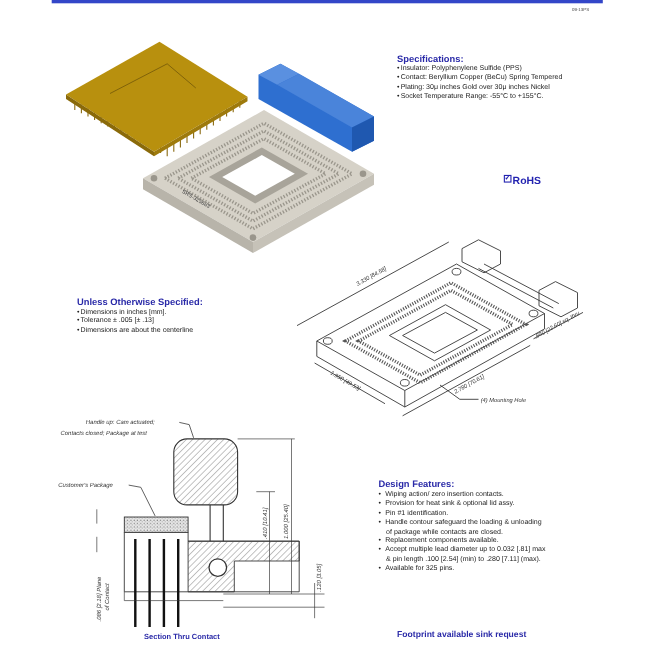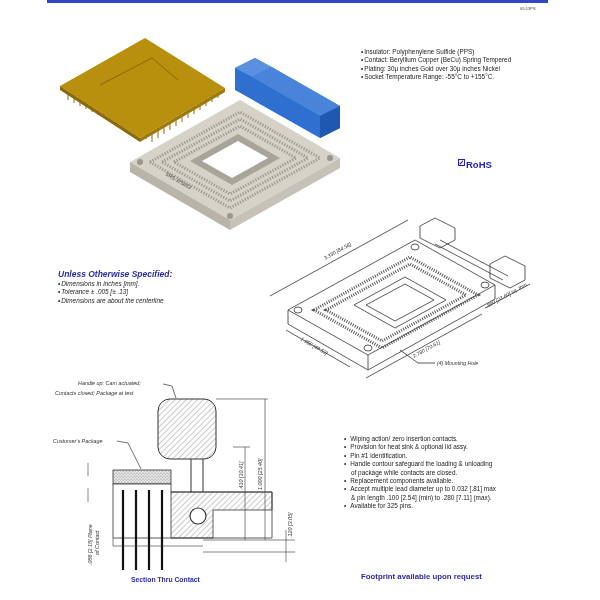--- a/index.html
+++ b/index.html
@@ -82,34 +82,35 @@
     <text font-size="5" fill="#444">SRS-325663</text>
   </g>
 
   <polygon points="195,48 215,38 300,86 300,108 280,118 195,70" fill="#2e6fd0"></polygon>
   <polygon points="195,48 215,38 232,47 212,57" fill="#5a90e0"></polygon>
   <polygon points="212,57 232,47 300,86 280,96" fill="#4a84da"></polygon>
   <polygon points="280,96 300,86 300,108 280,118" fill="#1f58b0"></polygon>
 </svg>
 
 <div class="section" style="left:361px;top:48px;">
+  <div class="heading">Specifications:</div>
   <ul class="list bullet">
     <li>Insulator: Polyphenylene Sulfide (PPS)</li>
     <li>Contact: Beryllium Copper (BeCu) Spring Tempered</li>
     <li>Plating: 30μ inches Gold over 30μ inches Nickel</li>
     <li>Socket Temperature Range: -55°C to +155°C.</li>
   </ul>
 </div>
 
 <div class="rohs">
   <span class="box">✓</span>
   <span>RoHS</span>
 </div>
 
-<div class="section" style="left:58px;top:269px;font-style:italic;">
+<div class="section" style="left:70px;top:269px;">
   <div class="heading">Unless Otherwise Specified:</div>
   <ul class="list bullet">
     <li>Dimensions in inches [mm].</li>
     <li>Tolerance ± .005 [± .13]</li>
     <li>Dimensions are about the centerline</li>
   </ul>
 </div>
 
 <svg style="position:absolute;left:250px;top:200px" width="290" height="190" viewBox="0 0 290 190">
   <g fill="none" stroke="#333" stroke-width="0.8">
@@ -204,27 +205,28 @@
   <g font-size="5.4" font-style="italic" fill="#333">
     <text transform="translate(203,120) rotate(-90)">.410 [10.41]</text>
     <text transform="translate(222,120) rotate(-90)">1.000 [25.40]</text>
     <text transform="translate(252,168) rotate(-90)">.120 [3.05]</text>
     <text transform="translate(52,195) rotate(-90)">.086 [2.18] Plane</text>
     <text transform="translate(59,185) rotate(-90)">of Contact</text>
   </g>
 </svg>
 
 <div class="section" style="left:344px;top:435px;">
+  <div class="heading">Design Features:</div>
   <ul class="list spaced">
     <li>Wiping action/ zero insertion contacts.</li>
     <li>Provision for heat sink &amp; optional lid assy.</li>
     <li>Pin #1 identification.</li>
     <li>Handle contour safeguard the loading &amp; unloading</li>
     <li class="cont">of package while contacts are closed.</li>
     <li>Replacement components available.</li>
     <li>Accept multiple lead diameter up to 0.032 [.81] max</li>
     <li class="cont">&amp; pin length .100 [2.54] (min) to .280 [7.11] (max).</li>
     <li>Available for 325 pins.</li>
   </ul>
 </div>
 
 <div class="caption" style="left:131px;top:576px;font-size:6.8px;">Section Thru Contact</div>
-<div class="caption" style="left:361px;top:572px;font-size:7.8px;">Footprint available upon request</div>
+<div class="caption" style="left:361px;top:572px;font-size:7.8px;">Footprint available sink request</div>
 
 </body></html>

